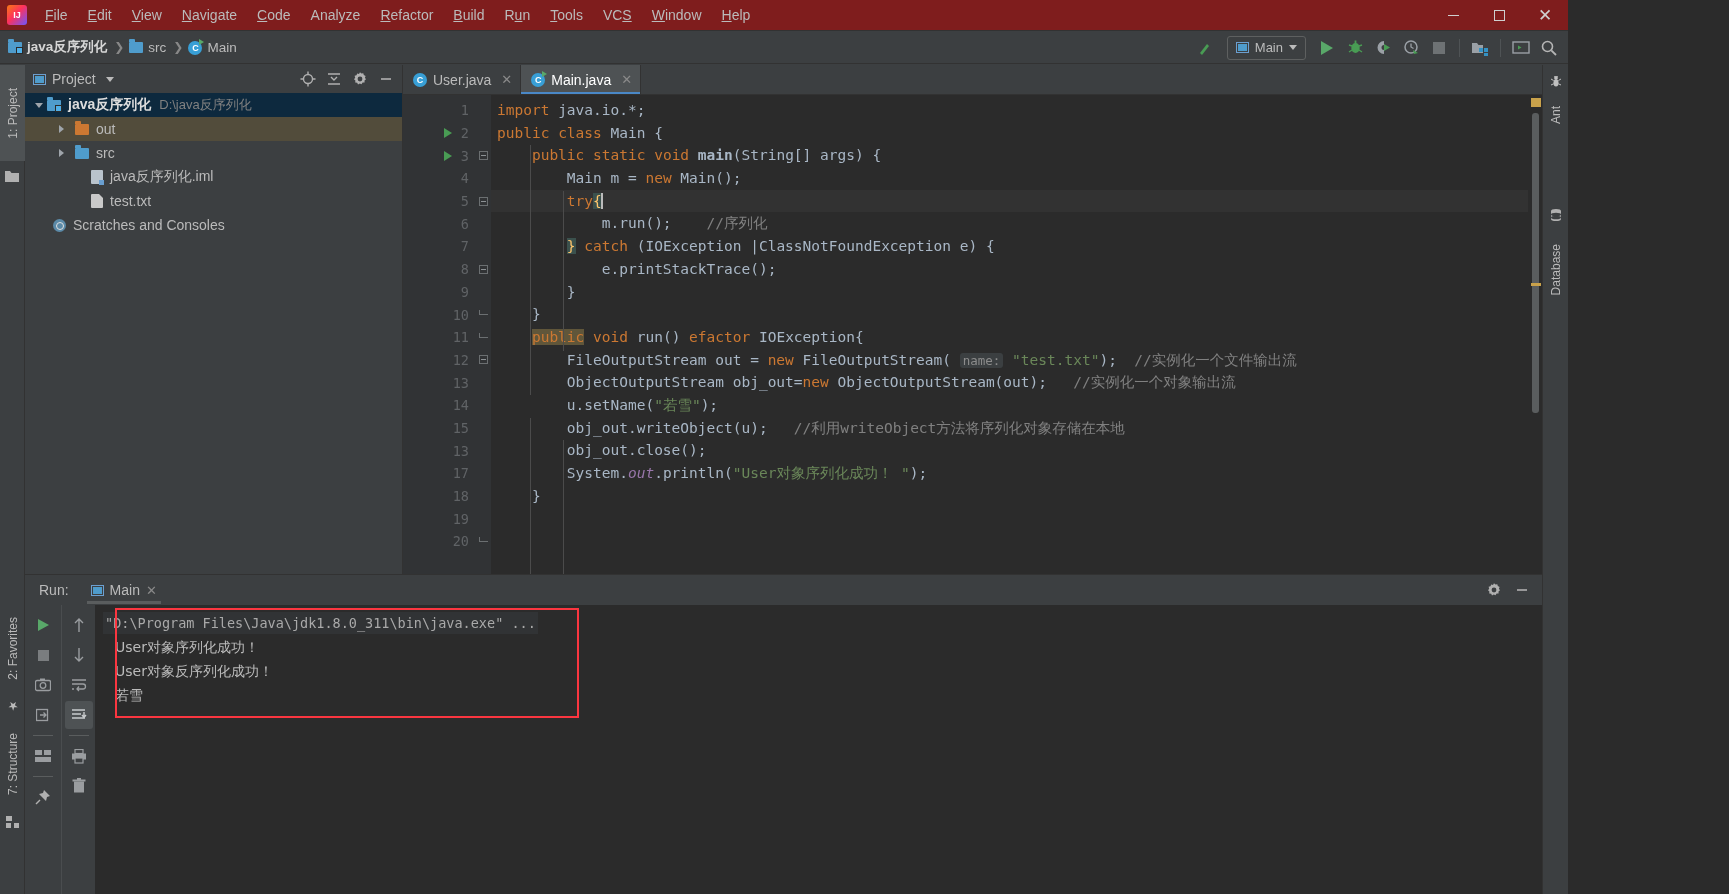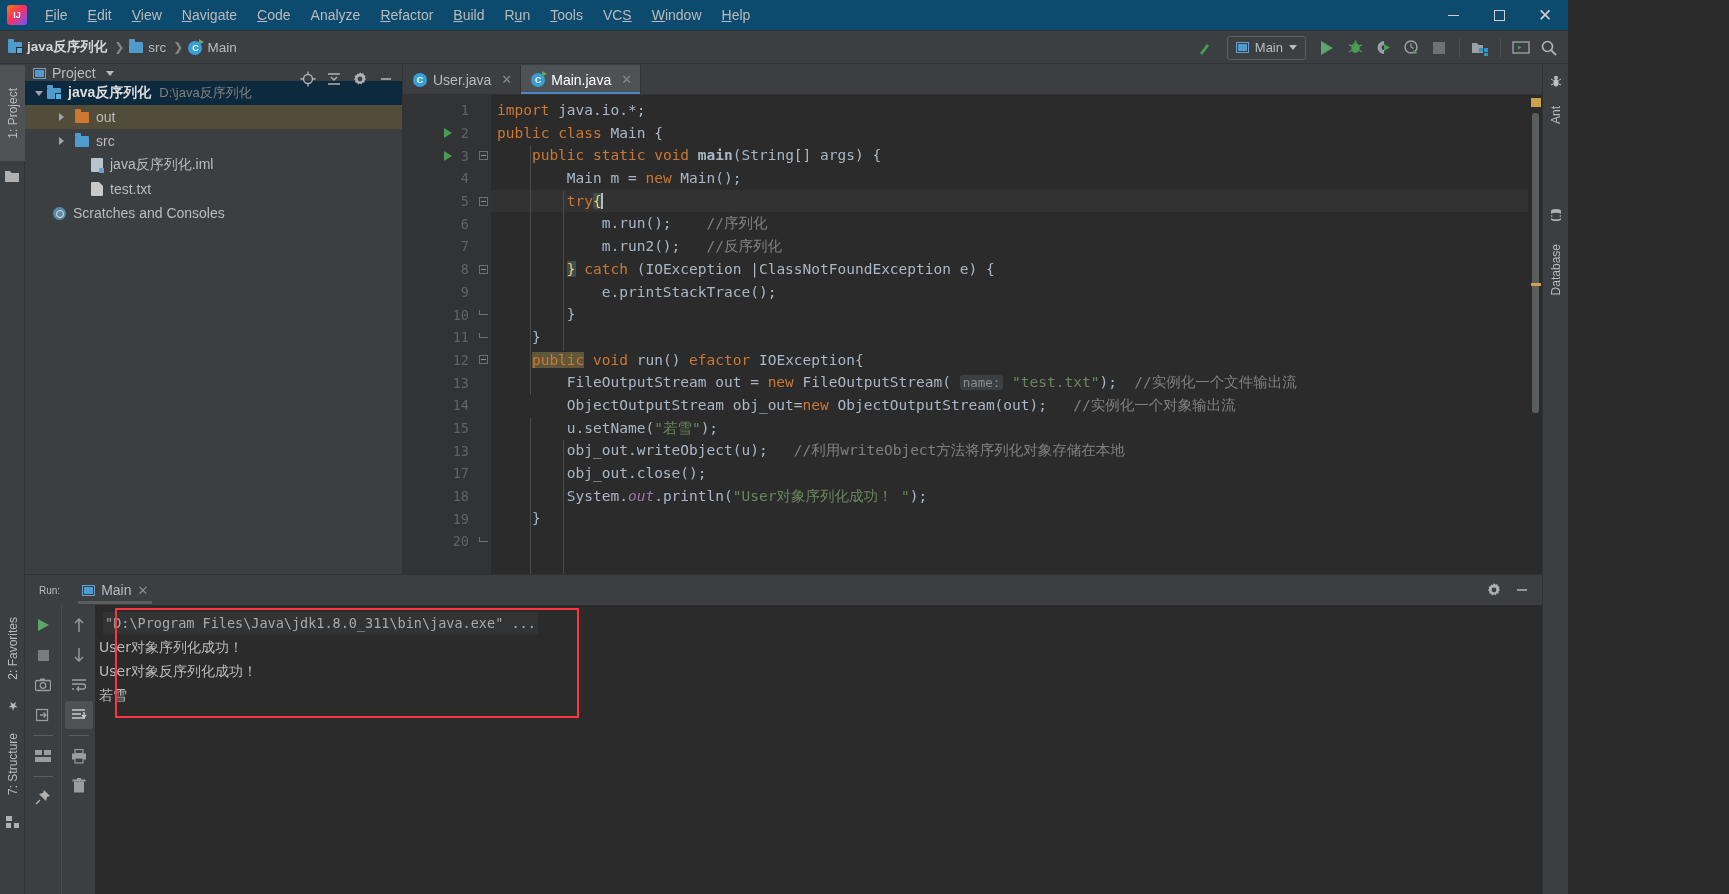--- a/index.html
+++ b/index.html
@@ -16,21 +16,21 @@
     color: #bbbbbb;
   }
   .rest-fill {
     position: absolute; left: 1568px; top: 0;
     width: 161px; height: 894px; background: #2b2b2b;
   }
 
   
   .titlebar {
     display: flex; align-items: center;
-    height: 31px; background: #0c4a6e;
+    height: 31px; background: #7f1d1d;
     border-bottom: 1px solid #323232;
     position: relative;
   }
   .logo {
     width: 20px; height: 20px; margin: 0 8px 0 7px;
     border-radius: 3px; position: relative; flex: 0 0 auto;
     background: linear-gradient(135deg,#f97a12 0%, #fe315d 45%, #6b57ff 100%);
   }
   .logo::after {
     content: "IJ"; position: absolute; left: 0; top: 0;
@@ -152,21 +152,21 @@
   }
   .right-strip .vtab { left:0; width:26px; }
 
   
   .project-panel {
     width: 378px; background: #3c3f41; flex: 0 0 auto;
     display: flex; flex-direction: column;
     border-right: 1px solid #323232;
   }
   .pp-header {
-    height: 16px; display: flex; align-items: center;
+    height: 28px; display: flex; align-items: center;
     padding: 0 6px 0 8px; position: relative;
   }
   .pp-title { display:flex; align-items:center; gap:6px; font-size:14px; color:#bbbbbb; }
   .pp-title .caret { margin-left: 4px; }
   .pp-actions { position:absolute; right:4px; top:0; height:28px; display:flex; align-items:center; gap:2px; }
   .pp-act { width:24px;height:24px;display:flex;align-items:center;justify-content:center;border-radius:3px; }
   .tree { flex: 1; overflow: hidden; font-size: 14px; }
   .trow {
     display: flex; align-items: center; height: 24px;
     padding-left: 6px; white-space: nowrap; color: #bbbbbb;
@@ -316,21 +316,21 @@
   .run-panel {
     position: absolute; left: 25px; top: 574px;
     width: 1517px; height: 320px;
     background: #3c3f41; border-top: 1px solid #323232;
     display:flex; flex-direction: column;
   }
   .run-header {
     height: 30px; display: flex; align-items: center; position: relative;
     padding-left: 14px; gap: 14px;
   }
-  .run-label { font-size: 10px; color:#bbbbbb; }
+  .run-label { font-size: 14px; color:#bbbbbb; }
   .run-tab {
     display:flex; align-items:center; gap:6px; font-size:14px; color:#bbbbbb;
     padding: 4px 8px; position: relative;
   }
   .run-tab.active::after {
     content:""; position:absolute; left:4px; right:4px; bottom:-2px; height:3px; background:#5a5d5e;
   }
   .run-actions { position:absolute; right:8px; top:0; height:30px; display:flex; align-items:center; gap:4px; }
   .run-body { flex:1; display:flex; }
   .run-tools {
@@ -346,21 +346,21 @@
     width: 28px; height: 28px; display:flex; align-items:center; justify-content:center;
     border-radius:3px; color:#9a9da0;
   }
   .rt.active { background:#4e5254; }
   .console {
     flex: 1; background: #2b2b2b; position: relative;
     font-family: "DejaVu Sans Mono", monospace; font-size: 13.5px;
     color: #bbbbbb; padding: 6px 0 0 0; overflow: hidden;
   }
   .cmdline { color: #a9a9a9; background:#313335; display:inline-block; padding:0 2px; }
-  .cout { padding: 1px 4px; line-height: 22px; font-family: "DejaVu Sans", sans-serif; font-size: 14px;}
+  .cout { padding: 1px 20px; line-height: 22px; font-family: "DejaVu Sans", sans-serif; font-size: 14px;}
   .cmono { padding: 1px 8px; line-height: 22px; }
   .redbox {
     position: absolute; border: 2px solid #fb3640;
     left: 0px; top: 0px; pointer-events: none;
   }
 
   
   .bl-strip {
     position:absolute; left:0; top:574px; width:25px; height:320px;
     background:#3c3f41; border-right:1px solid #323232;
@@ -683,21 +683,20 @@
           <div class="indent-guide" style="left:72px;top:96px;height:160px"></div>
           <div class="indent-guide" style="left:39px;top:323px;height:200px"></div>
           <div class="indent-guide" style="left:72px;top:345px;height:180px"></div>
 
           <div class="cline"><span class="kw">import</span> <span class="pl">java.io.*</span><span class="pl">;</span></div>
           <div class="cline"><span class="kw">public</span> <span class="kw">class</span> <span class="pl">Main {</span></div>
           <div class="cline">    <span class="kw">public</span> <span class="kw">static</span> <span class="kw">void</span> <span class="fn" style="color:#a9b7c6;font-weight:bold">main</span><span class="pl">(String[] args) {</span></div>
           <div class="cline">        <span class="pl">Main m = </span><span class="kw">new</span><span class="pl"> Main();</span></div>
           <div class="cline cur">        <span class="kw">try</span><span class="br-hl">{</span><span class="caret-bar"></span></div>
           <div class="cline">            <span class="pl">m.run();</span>    <span class="cmt">//序列化</span></div>
-          <div class="cline">            <span class="pl">m.run2();</span>   <span class="cmt">//反序列化</span></div>
           <div class="cline">        <span class="br-hl">}</span> <span class="kw">catch</span> <span class="pl">(IOException |ClassNotFoundException e) {</span></div>
           <div class="cline">            <span class="pl">e.printStackTrace();</span></div>
           <div class="cline">        <span class="pl">}</span></div>
           <div class="cline">    <span class="pl">}</span></div>
           <div class="cline">    <span class="hl-kw">public</span> <span class="kw">void</span> <span class="fn" style="color:#a9b7c6">run</span><span class="pl">() </span><span class="kw">efactor</span><span class="pl"> IOException{</span></div>
           <div class="cline">        <span class="pl">FileOutputStream out = </span><span class="kw">new</span><span class="pl"> FileOutputStream( </span><span class="hintp">name:</span><span class="str"> "test.txt"</span><span class="pl">)</span><span class="pl">;</span>  <span class="cmt">//实例化一个文件输出流</span></div>
           <div class="cline">        <span class="pl">ObjectOutputStream obj_out=</span><span class="kw">new</span><span class="pl"> ObjectOutputStream(out);</span>   <span class="cmt">//实例化一个对象输出流</span></div>
           <div class="cline">        <span class="pl">u.setName(</span><span class="str">"若雪"</span><span class="pl">);</span></div>
           <div class="cline">        <span class="pl">obj_out.writeObject(u);</span>   <span class="cmt">//利用writeObject方法将序列化对象存储在本地</span></div>
           <div class="cline">        <span class="pl">obj_out.close();</span></div>

